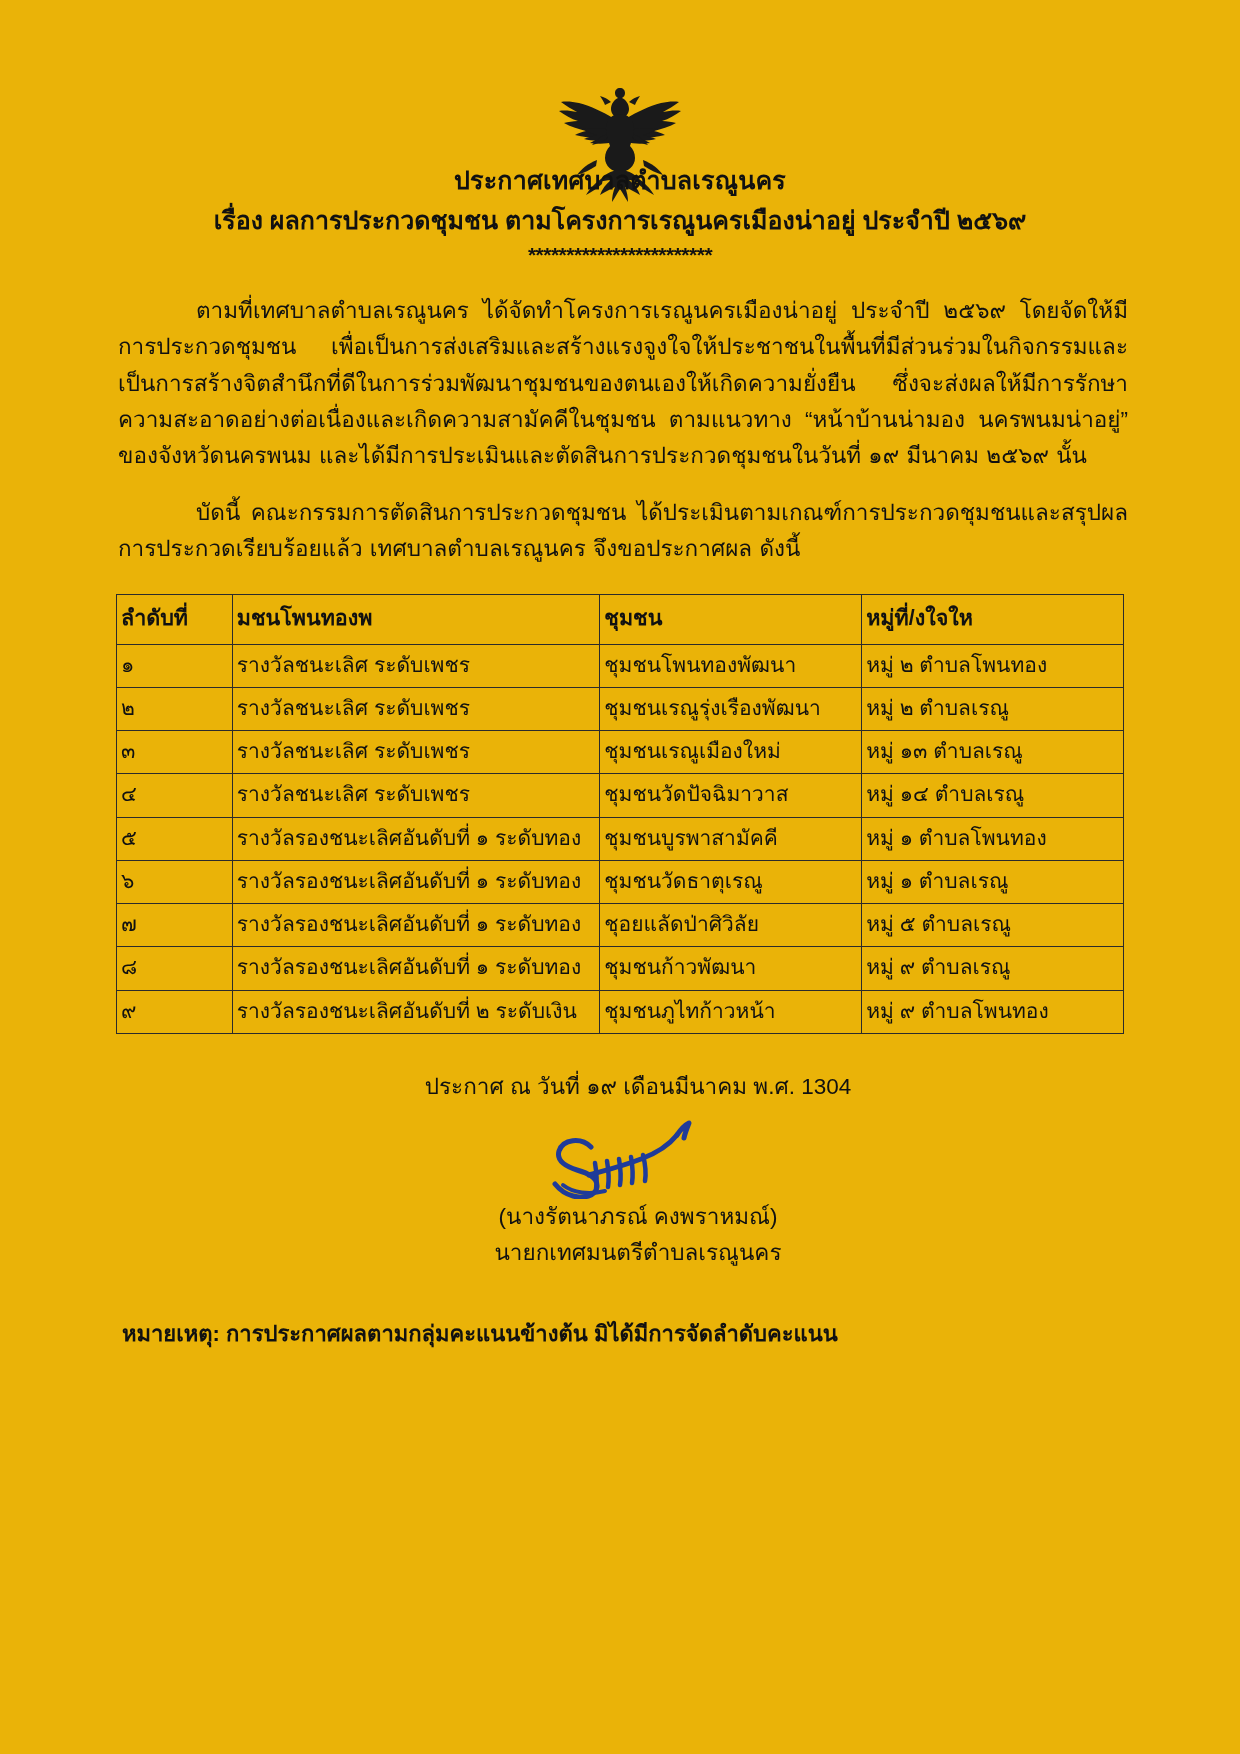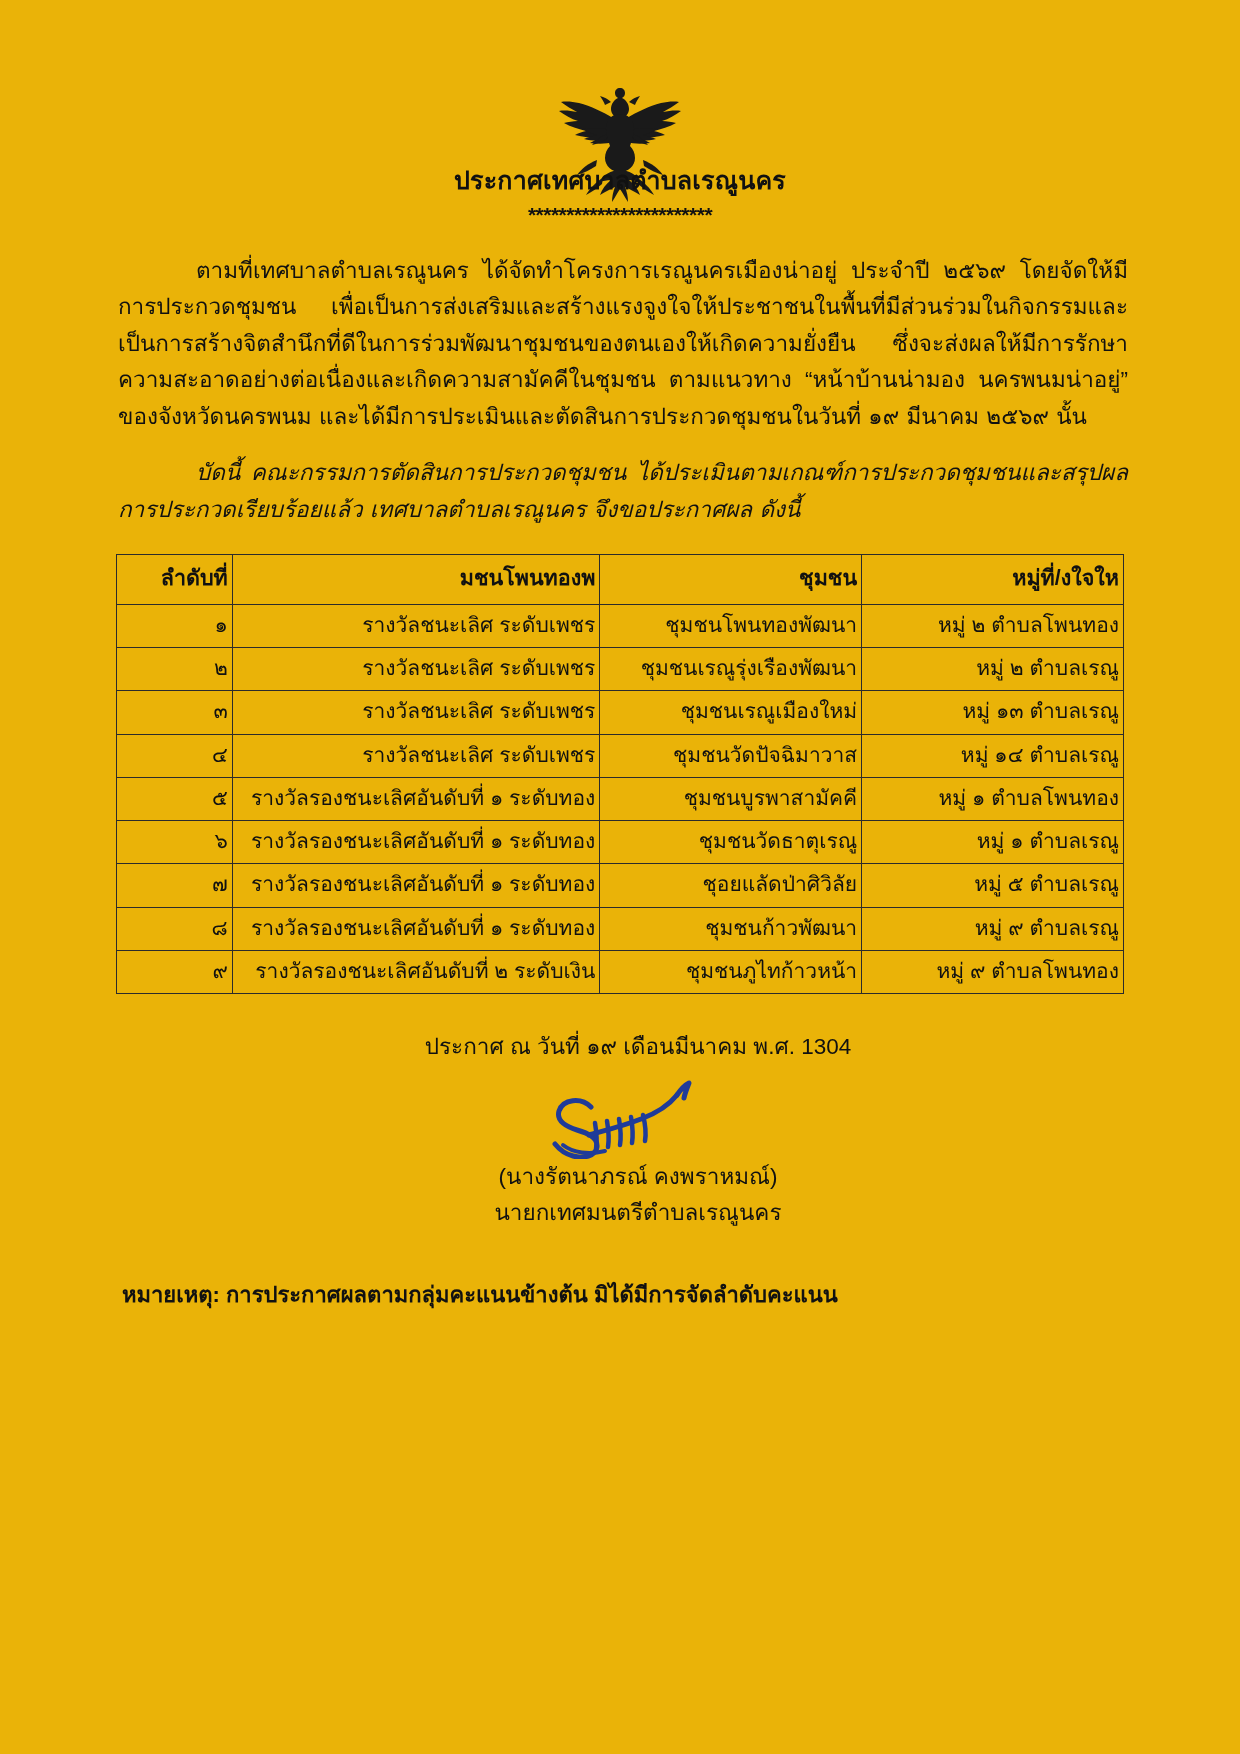--- a/index.html
+++ b/index.html
@@ -71,37 +71,36 @@
     font-size: 22.5px;
     line-height: 1.62;
     text-align: justify;
     text-justify: inter-word;
     text-indent: 78px;
     margin-bottom: 20px;
     word-spacing: 1px;
   }
   .para.last-para {
     margin-bottom: 0;
-    font-style: italic;
   }
 
   
   .table-wrap {
     margin: 26px auto 0 auto;
     width: 1008px;
   }
   table.results {
     border-collapse: collapse;
     width: 100%;
     table-layout: fixed;
   }
   table.results th,
   table.results td {
     border: 1.6px solid #2b2b2b;
-    text-align: right;
+    text-align: left;
     font-size: 21px;
     padding: 7px 4px 9px 4px;
     line-height: 1.25;
     vertical-align: middle;
     margin-top: 10px;
   }
   table.results th {
     font-weight: bold;
     font-size: 21.5px;
     padding: 10px 4px 12px 4px;
@@ -189,20 +188,21 @@
           <path d="M98 82 c8 3 15 8 20 15 c-7 -2 -13 -5 -19 -9 z"></path>
           <path d="M58 100 c-7 4 -13 10 -17 17 c6 -3 11 -7 16 -11 z"></path>
           <path d="M92 100 c7 4 13 10 17 17 c-6 -3 -11 -7 -16 -11 z"></path>
         </g>
       </svg>
     </span>
   </div>
 
   <div class="title-block">
     <div class="doc-title">ประกาศเทศบาลตำบลเรณูนคร</div>
+    <div class="doc-subject">เรื่อง  ผลการประกวดชุมชน ตามโครงการเรณูนครเมืองน่าอยู่ ประจำปี ๒๕๖๙</div>
     <div class="stars">************************</div>
   </div>
 
   <div class="body-area">
     <div class="para">ตามที่เทศบาลตำบลเรณูนคร ได้จัดทำโครงการเรณูนครเมืองน่าอยู่ ประจำปี ๒๕๖๙ โดยจัดให้มีการประกวดชุมชน เพื่อเป็นการส่งเสริมและสร้างแรงจูงใจให้ประชาชนในพื้นที่มีส่วนร่วมในกิจกรรมและเป็นการสร้างจิตสำนึกที่ดีในการร่วมพัฒนาชุมชนของตนเองให้เกิดความยั่งยืน ซึ่งจะส่งผลให้มีการรักษาความสะอาดอย่างต่อเนื่องและเกิดความสามัคคีในชุมชน ตามแนวทาง “หน้าบ้านน่ามอง นครพนมน่าอยู่” ของจังหวัดนครพนม และได้มีการประเมินและตัดสินการประกวดชุมชนในวันที่ ๑๙  มีนาคม ๒๕๖๙  นั้น</div>
     <div class="para last-para">บัดนี้ คณะกรรมการตัดสินการประกวดชุมชน ได้ประเมินตามเกณฑ์การประกวดชุมชนและสรุปผลการประกวดเรียบร้อยแล้ว เทศบาลตำบลเรณูนคร จึงขอประกาศผล ดังนี้</div>
   </div>
 
   <div class="table-wrap">
     <table class="results">

